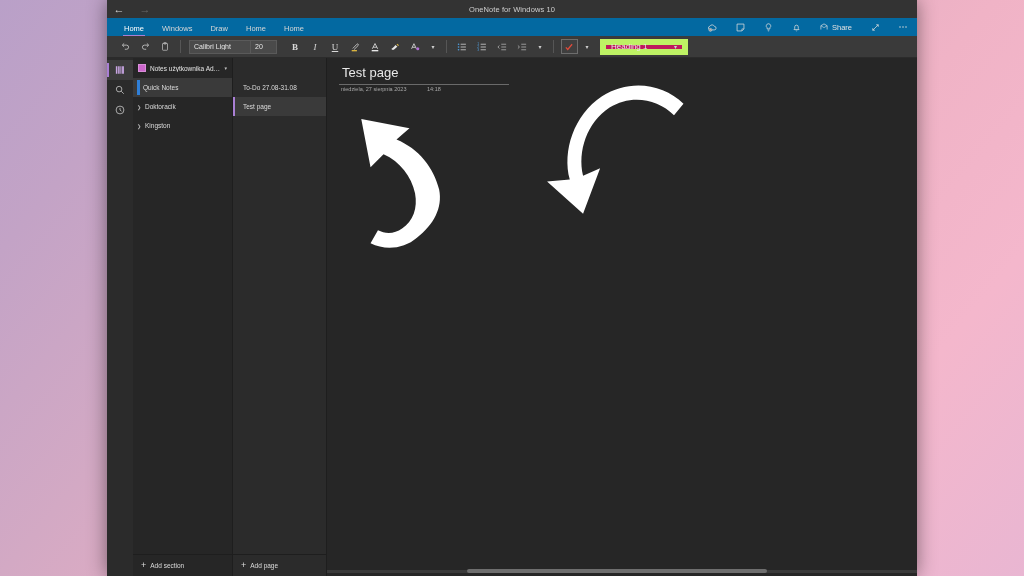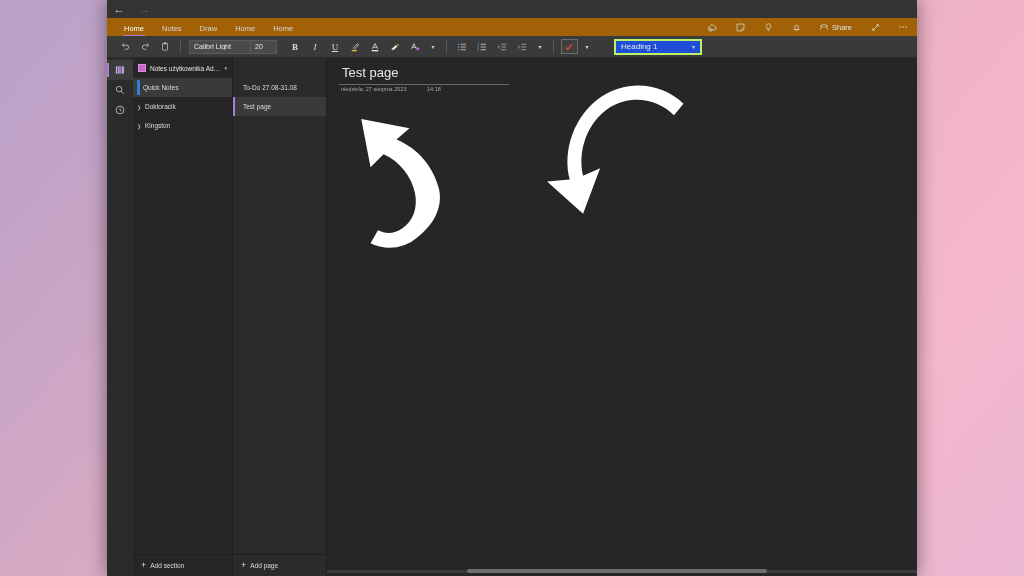--- a/index.html
+++ b/index.html
@@ -52,21 +52,21 @@
   .acct-sep { color: #7d7d7d; font-size: 9px; padding-right: 10px; }
   .wc {
     width: 28px; height: 18px; display: flex;
     align-items: center; justify-content: center;
     color: #d6d6d6; font-size: 8px;
   }
   .wc.close { width: 30px; }
 
   
   .ribbon-tabs {
-    height: 18px; flex: 0 0 18px; background: #a16207;
+    height: 18px; flex: 0 0 18px; background: #0369a1;
     display: flex; align-items: flex-end;
     padding-left: 8px; position: relative;
   }
   .rtab {
     font-size: 7.5px; color: #d6d6d6;
     padding: 0 9px 3px 9px; position: relative;
   }
   .rtab.active { color: #ffffff; }
   .rtab.active::after {
     content: ""; position: absolute; left: 8px; right: 8px;
@@ -113,22 +113,22 @@
   .font-size {
     width: 26px; font-size: 7px; color: #e8e8e8;
     padding-left: 4px; border-left: 1px solid #5a5a5a; height: 100%;
     display: flex; align-items: center;
   }
   .tb-b { font-weight: bold; font-size: 9px; font-family: "Liberation Serif", serif; }
   .tb-i { font-style: italic; font-size: 9px; font-family: "Liberation Serif", serif; }
   .tb-u { font-size: 9px; font-family: "Liberation Serif", serif; text-decoration: underline; }
   .style-box {
     display: flex; align-items: center; justify-content: space-between;
-    height: 16px; width: 88px; background: #1d4ed8;
-    border: 2px solid #bef264; margin-left: 19px; padding: 0 5px;
+    height: 16px; width: 88px; background: #be185d;
+    border: 6px solid #bef264; margin-left: 5px; padding: 0 5px;
   }
   .style-label { font-size: 8px; color: #e9e9e9; }
   .chev { font-size: 6px; color: #cfcfcf; }
   .tag-box {
     width: 17px; height: 15px; background: #3f3f3f;
     border: 1px solid #6d6d6d; display: flex;
     align-items: center; justify-content: center;
   }
 
   
@@ -248,25 +248,26 @@
 </head>
 <body>
 
 <div class="window">
 
   <div class="titlebar">
     <div class="nav-btns">
       <div class="nav-btn">←</div>
       <div class="nav-btn disabled">→</div>
     </div>
+    <div class="win-title">OneNote for Windows 10</div>
   </div>
 
   <div class="ribbon-tabs">
     <div class="rtab active">Home</div>
-    <div class="rtab">Notes</div>
+    <div class="rtab">Windows</div>
     <div class="rtab">Draw</div>
     <div class="rtab">Home</div>
     <div class="rtab">Home</div>
 
     <div class="ribbon-right">
       <div class="ricon">
         <svg width="11" height="11" viewBox="0 0 16 16" fill="none" stroke="#dcdcdc" stroke-width="1.1">
           <path d="M4.5 11.5h6a2.6 2.6 0 0 0 .2-5.2A3.6 3.6 0 0 0 4.3 6 2.8 2.8 0 0 0 4.5 11.5z"></path>
           <circle cx="5" cy="11.4" r="2.1" fill="#3a3a3a"></circle>
           <path d="M3.6 11.4h2.8M5 10v2.8" stroke-width="0.9"></path>

